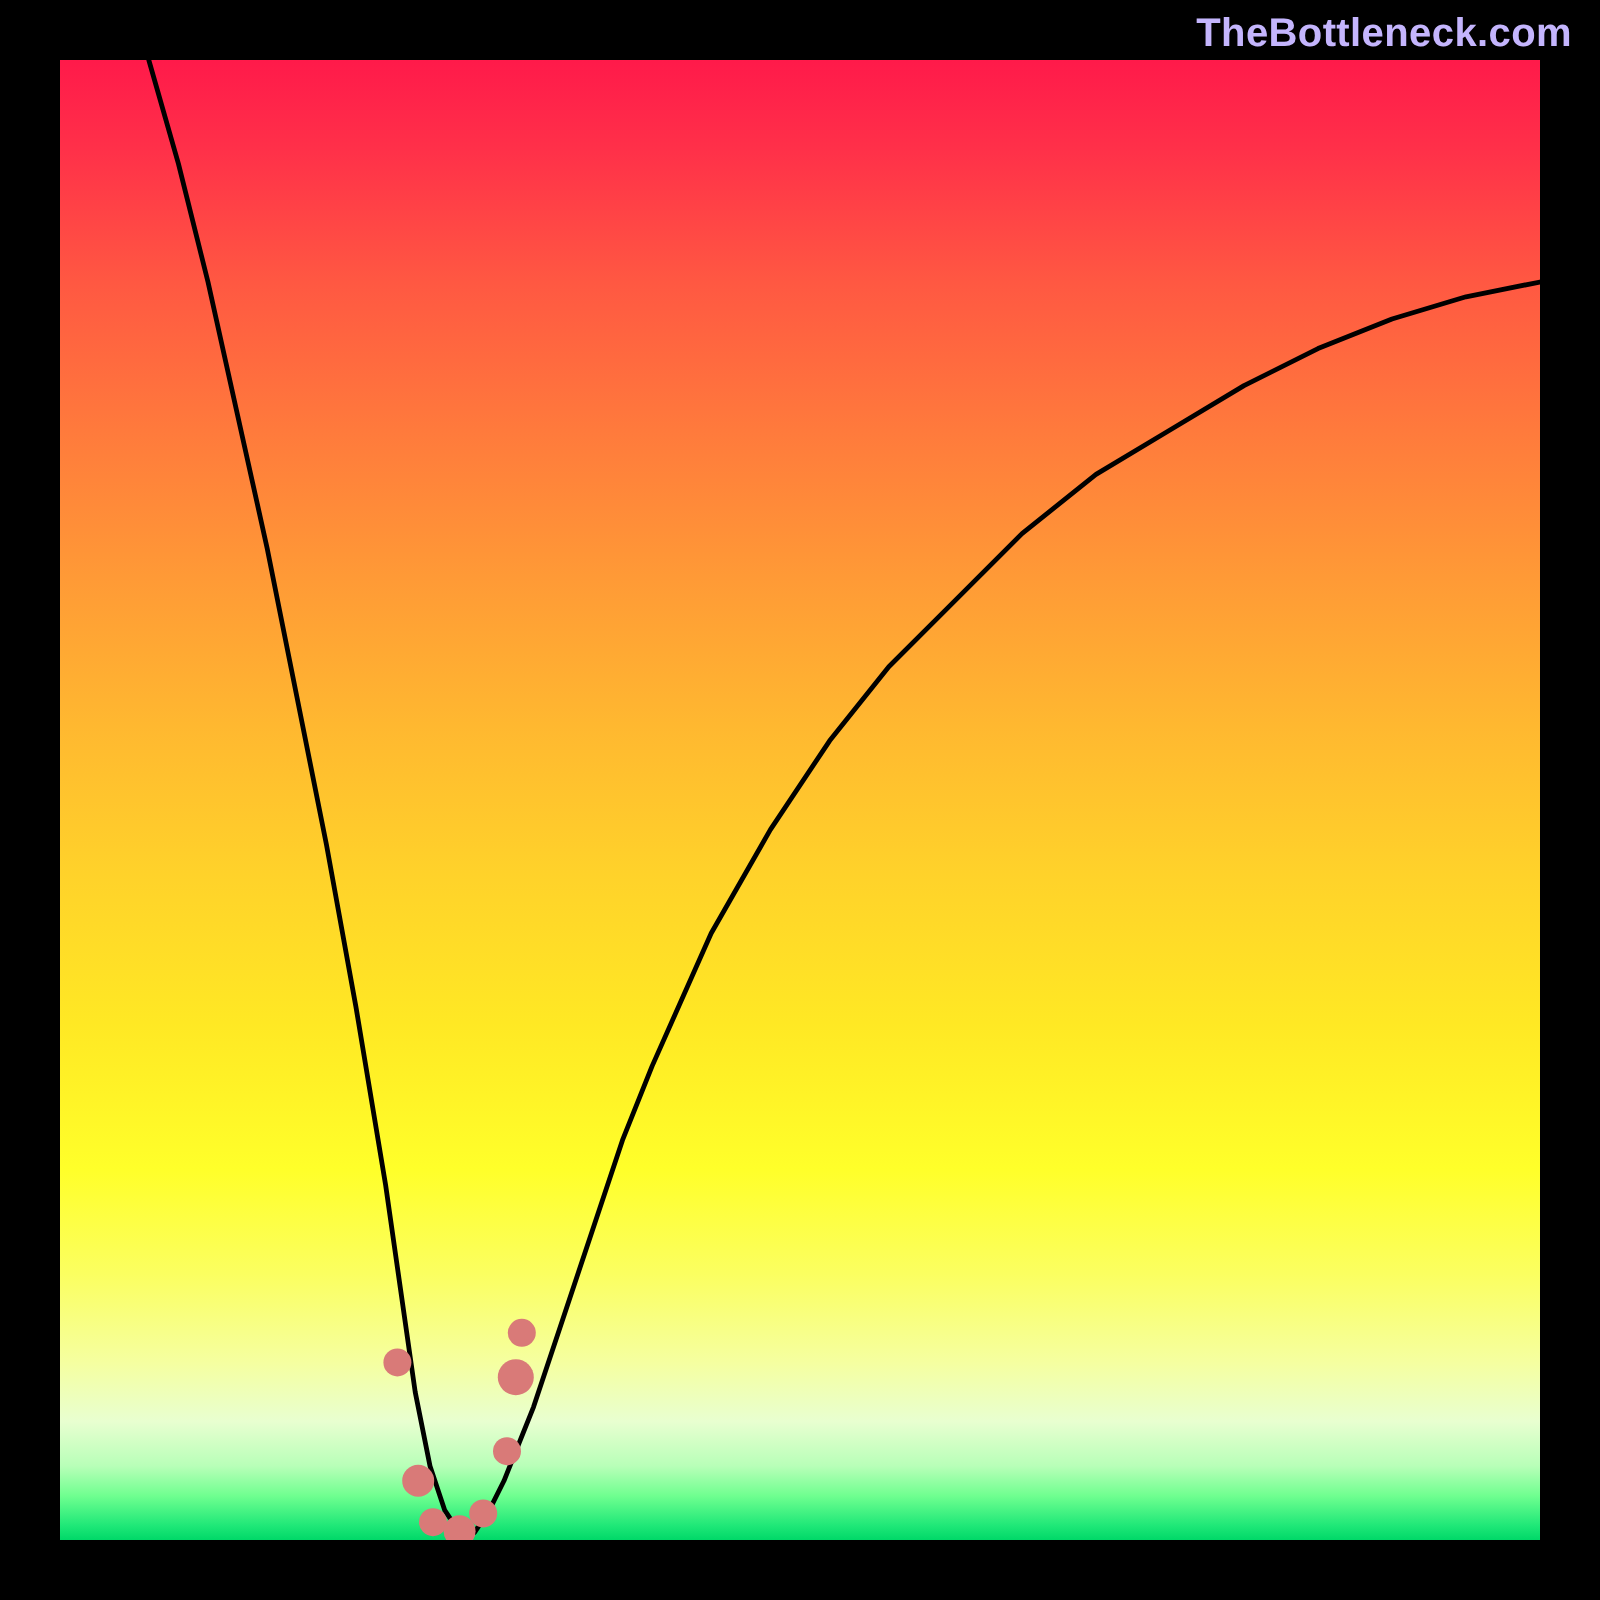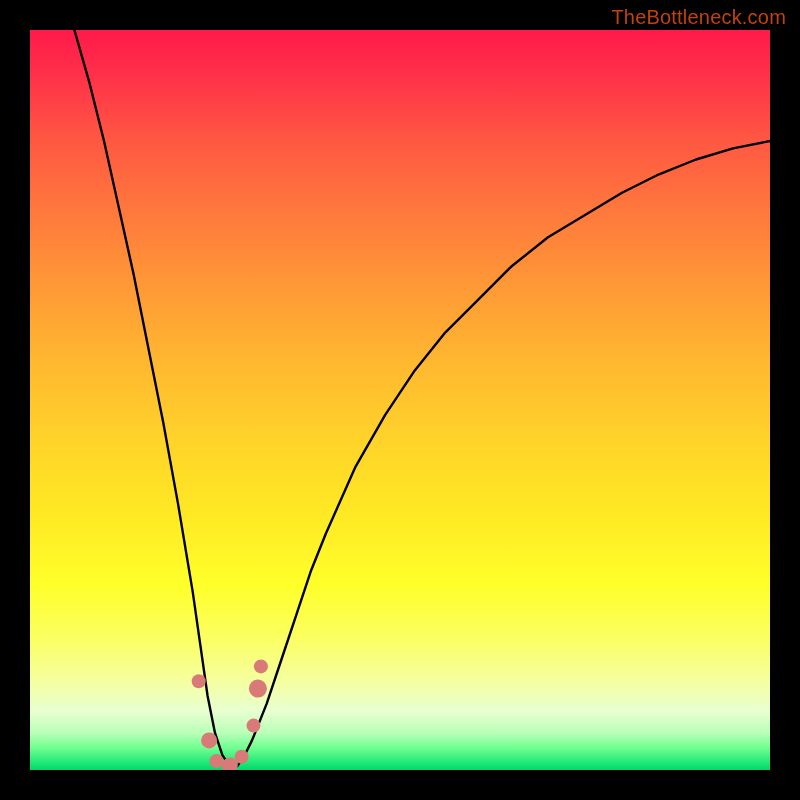--- a/index.html
+++ b/index.html
@@ -34,22 +34,22 @@
       #20e878 99%,
       #00d868 100%
     );
   }
   .watermark {
     position: absolute;
     top: 6px;
     right: 14px;
     font-family: Arial, Helvetica, sans-serif;
     font-size: 20px;
-    font-weight: 400;
-    color: #c2410c;
+    font-weight: 700;
+    color: #c4b5fd;
     letter-spacing: 0.2px;
   }
   .curve-svg {
     position: absolute;
     left: 0;
     top: 0;
     width: 740px;
     height: 740px;
   }
   .curve {

